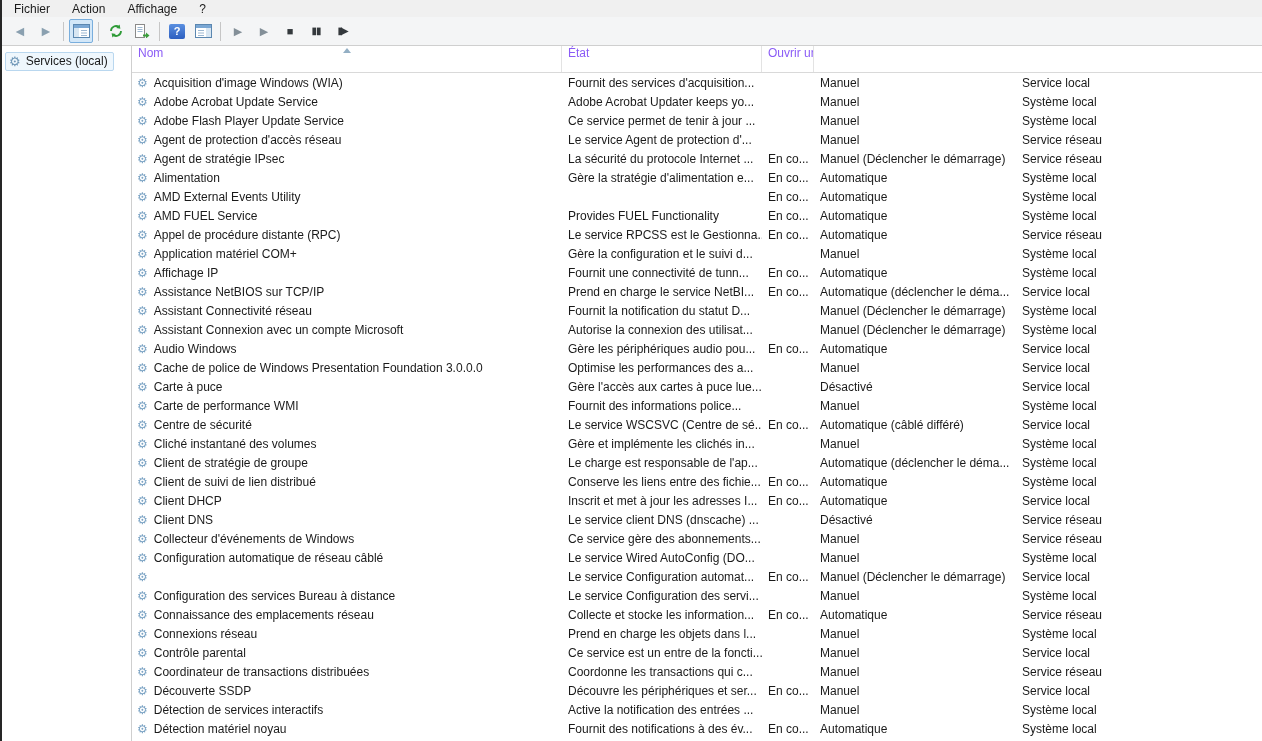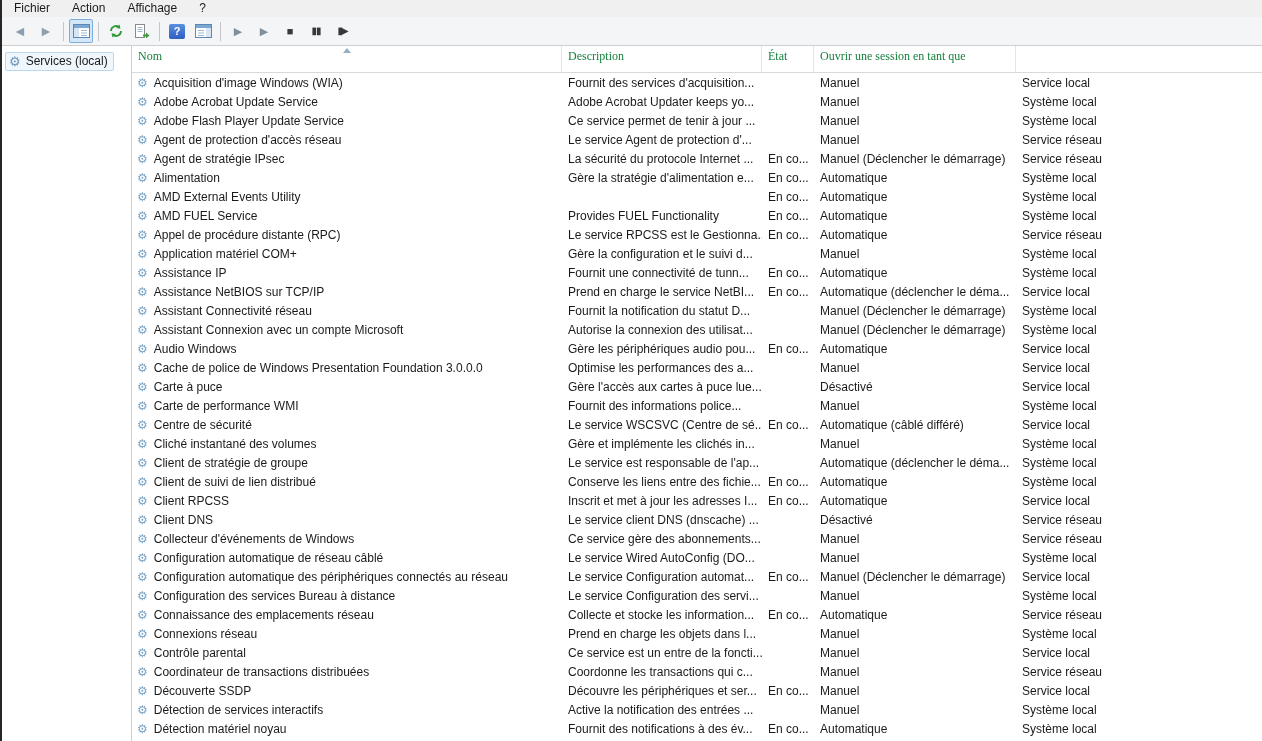--- a/index.html
+++ b/index.html
@@ -1,21 +1,21 @@
 <!DOCTYPE html>
 <html><head>
 <meta charset="utf-8">
 <style>
   html,body{margin:0;padding:0}
   body{width:1262px;height:741px;overflow:hidden;background:#fff;color:#1a1a1a;
        font-family:"Liberation Sans",sans-serif;font-size:12px;}
   .window{position:relative;width:1262px;height:741px;box-sizing:border-box;border-left:2px solid #262626;}
 
   
-  .menubar{height:17px;background:#f0f0f0;display:flex;padding-left:10px;}
+  .menubar{height:17px;background:#f0f0f0;display:flex;align-items:center;padding-left:10px;}
   .menu-item{padding:1px 11px;cursor:default;}
   .menu-item:first-child{padding-left:2px;}
 
   
   .toolbar{height:28px;background:#f4f5f6;border-bottom:1px solid #cfcfcf;display:flex;align-items:center;padding-left:5px;}
   .tbtn{min-width:22px;height:22px;display:flex;align-items:center;justify-content:center;
         border:1px solid transparent;border-radius:2px;margin:0 1px;cursor:default;}
   .tbtn.active{background:#d3e7f8;border-color:#79aedd;}
   .tsep{width:1px;height:19px;background:#c6c6c6;margin:0 4px;}
   .nav-glyph{color:#8aa0b0;font-size:14px;line-height:1;}
@@ -32,22 +32,22 @@
   .sidebar{width:130px;box-sizing:border-box;border-right:1px solid #cfcfcf;background:#fff;padding-top:6px;}
   .tree-item{display:flex;align-items:center;gap:5px;margin-left:3px;padding:1px 5px 2px 3px;
              border:1px solid #b9d7ef;background:#eff7fd;border-radius:2px;width:max-content;cursor:default;}
   .tree-gear{color:#6f97b8;font-size:13px;line-height:1;}
 
   .main{flex:1;display:flex;flex-direction:column;overflow:hidden;background:#fff;}
 
   
   .list-header{display:grid;grid-template-columns:430px 200px 52px 202px 219px 1fr;height:27px;
                border-bottom:1px solid #d9d9d9;box-sizing:border-box;background:#fff;}
-  .hcell{position:relative;display:flex;align-items:center;padding:0 6px 5px 6px;
-         border-right:1px solid #e3e3e3;color:#15803d;cursor:default;overflow:hidden;white-space:nowrap;font-family:Liberation Serif, serif;}
+  .hcell{position:relative;display:flex;align-items:flex-start;padding:0 6px 5px 6px;
+         border-right:1px solid #e3e3e3;color:#8b5cf6;cursor:default;overflow:hidden;white-space:nowrap;}
   .hcell.last{border-right:none;}
   .sort-arrow{position:absolute;top:2px;left:50%;transform:translateX(-50%);width:0;height:0;
               border-left:4px solid transparent;border-right:4px solid transparent;border-bottom:5px solid #93afc4;}
 
   
   .list-body{flex:1;overflow:hidden;}
   .lrow{display:grid;grid-template-columns:430px 200px 52px 202px 1fr;height:19px;align-items:center;cursor:default;}
   .cell{padding:0 6px;white-space:nowrap;overflow:hidden;}
   .cell.name{display:flex;align-items:center;gap:6px;padding-left:5px;}
   .gear{color:#7ba3c4;font-size:12px;line-height:1;flex:0 0 auto;}
@@ -154,23 +154,20 @@
       </div>
     </div>
 
     <div class="main">
       <div class="list-header">
         <div class="hcell">
           <span class="sort-arrow"></span>
           <span>Nom</span>
         </div>
         <div class="hcell">
-          <span>Description</span>
-        </div>
-        <div class="hcell">
           <span>État</span>
         </div>
         <div class="hcell">
           <span>Ouvrir une session en tant que</span>
         </div>
         <div class="hcell last"></div>
       </div>
       <div class="list-body">
           <div class="lrow">
             <div class="cell name">
@@ -268,21 +265,21 @@
               <span>Application matériel COM+</span>
             </div>
             <div class="cell">Gère la configuration et le suivi d...</div>
             <div class="cell"></div>
             <div class="cell">Manuel</div>
             <div class="cell">Système local</div>
           </div>
           <div class="lrow">
             <div class="cell name">
               <span class="gear">⚙</span>
-              <span>Assistance IP</span>
+              <span>Affichage IP</span>
             </div>
             <div class="cell">Fournit une connectivité de tunn...</div>
             <div class="cell">En co...</div>
             <div class="cell">Automatique</div>
             <div class="cell">Système local</div>
           </div>
           <div class="lrow">
             <div class="cell name">
               <span class="gear">⚙</span>
               <span>Assistance NetBIOS sur TCP/IP</span>
@@ -370,39 +367,39 @@
             <div class="cell">Gère et implémente les clichés in...</div>
             <div class="cell"></div>
             <div class="cell">Manuel</div>
             <div class="cell">Système local</div>
           </div>
           <div class="lrow">
             <div class="cell name">
               <span class="gear">⚙</span>
               <span>Client de stratégie de groupe</span>
             </div>
-            <div class="cell">Le service est responsable de l'ap...</div>
+            <div class="cell">Le charge est responsable de l'ap...</div>
             <div class="cell"></div>
             <div class="cell">Automatique (déclencher le déma...</div>
             <div class="cell">Système local</div>
           </div>
           <div class="lrow">
             <div class="cell name">
               <span class="gear">⚙</span>
               <span>Client de suivi de lien distribué</span>
             </div>
             <div class="cell">Conserve les liens entre des fichie...</div>
             <div class="cell">En co...</div>
             <div class="cell">Automatique</div>
             <div class="cell">Système local</div>
           </div>
           <div class="lrow">
             <div class="cell name">
               <span class="gear">⚙</span>
-              <span>Client RPCSS</span>
+              <span>Client DHCP</span>
             </div>
             <div class="cell">Inscrit et met à jour les adresses I...</div>
             <div class="cell">En co...</div>
             <div class="cell">Automatique</div>
             <div class="cell">Service local</div>
           </div>
           <div class="lrow">
             <div class="cell name">
               <span class="gear">⚙</span>
               <span>Client DNS</span>
@@ -428,21 +425,20 @@
               <span>Configuration automatique de réseau câblé</span>
             </div>
             <div class="cell">Le service Wired AutoConfig (DO...</div>
             <div class="cell"></div>
             <div class="cell">Manuel</div>
             <div class="cell">Système local</div>
           </div>
           <div class="lrow">
             <div class="cell name">
               <span class="gear">⚙</span>
-              <span>Configuration automatique des périphériques connectés au réseau</span>
             </div>
             <div class="cell">Le service Configuration automat...</div>
             <div class="cell">En co...</div>
             <div class="cell">Manuel (Déclencher le démarrage)</div>
             <div class="cell">Service local</div>
           </div>
           <div class="lrow">
             <div class="cell name">
               <span class="gear">⚙</span>
               <span>Configuration des services Bureau à distance</span>

